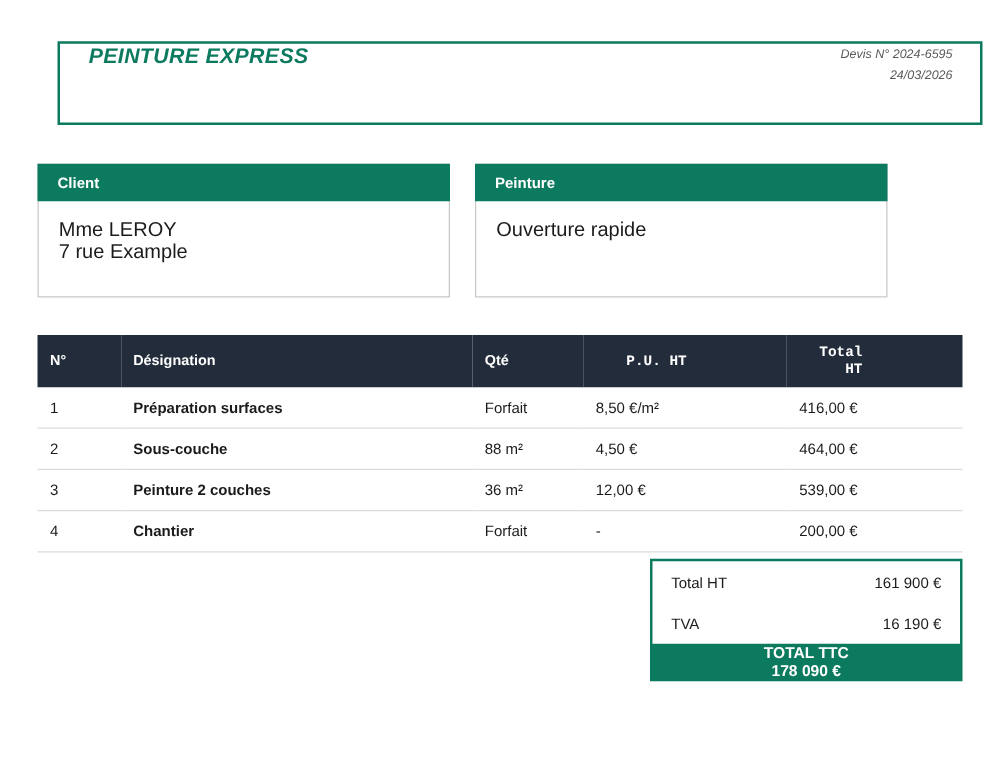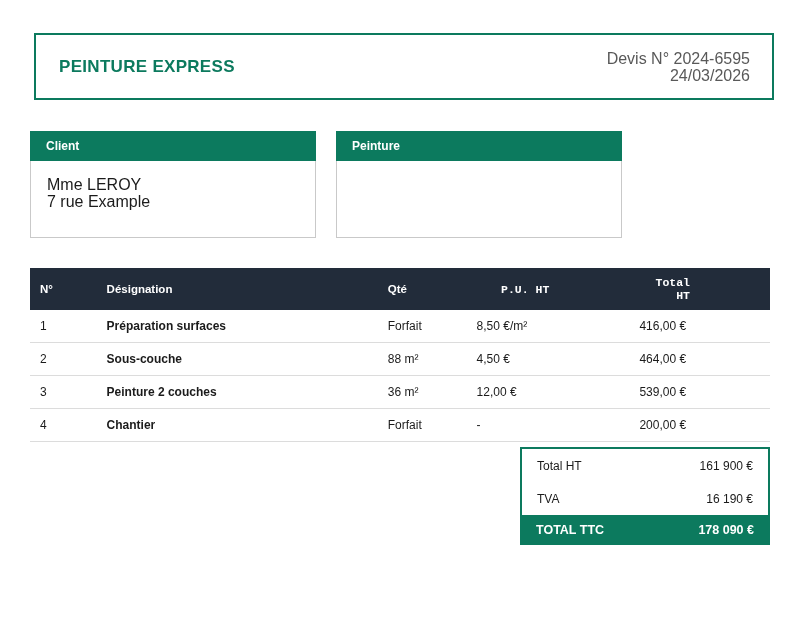--- a/index.html
+++ b/index.html
@@ -7,32 +7,33 @@
   body {
     width: 800px; height: 627px;
     font-family: "Liberation Sans", sans-serif;
     color: #1b1b1b;
     position: relative;
   }
   .page { position: relative; width: 800px; height: 627px; background: #ffffff; }
 
   
   .header-box {
-    position: absolute; left: 34px; top: 33px; width: 740px; height: 67px;
+    position: absolute; left: 46px; top: 33px; width: 740px; height: 67px;
     border: 2px solid #0c7a5e;
-    display: flex; justify-content: space-between; align-items: center;
+    display: flex; justify-content: space-between; align-items: flex-start;
     padding: 0 22px 0 23px;
+    font-style: italic;
   }
   .company-name {
     color: #0c7a5e; font-size: 17px; font-weight: bold; letter-spacing: 0.3px;
   }
-  .header-meta { text-align: right; color: #595959; font-size: 16px; line-height: 17px; }
+  .header-meta { text-align: right; color: #595959; font-size: 10px; line-height: 17px; }
 
   
-  .info-boxes { position: absolute; left: 30px; top: 131px; width: 592px; display: flex; gap: 20px; }
+  .info-boxes { position: absolute; left: 30px; top: 131px; width: 680px; display: flex; gap: 20px; }
   .info-box { width: 360px; height: 107px; border: 1px solid #c9c9c9; background: #ffffff; }
   .info-box-header {
     background: #0c7a5e; color: #ffffff; font-weight: bold; font-size: 12px;
     height: 30px; line-height: 30px; padding: 0 16px; margin: -1px -1px 0 -1px;
   }
   .info-box-body { padding: 16px 16px 0 16px; font-size: 16px; line-height: 16.5px; color: #1b1b1b; }
 
   
   .items-table {
     position: absolute; left: 30px; top: 268px; width: 740px;
@@ -61,21 +62,21 @@
     position: absolute; left: 520px; top: 447px; width: 250px;
     border: 2px solid #0c7a5e; background: #ffffff;
   }
   .totals-row {
     display: flex; justify-content: space-between; align-items: center;
     padding: 10px 15px; font-size: 12px; height: 33px; color: #1b1b1b;
   }
   .totals-ttc {
     display: flex; justify-content: space-between; align-items: center;
     background: #0c7a5e; color: #ffffff; font-weight: bold; font-size: 12.5px;
-    padding: 0 15px; height: 29px; margin: 0 -1px -1px -1px;
+    padding: 0 15px; height: 29px; margin: 0 -1px -1px -1px; flex-direction: column;
   }
 </style>
 </head>
 <body>
 
 <div class="page">
 
   <div class="header-box">
     <div class="company-name">PEINTURE EXPRESS</div>
     <div class="header-meta">
@@ -88,20 +89,21 @@
     <div class="info-box">
       <div class="info-box-header">Client</div>
       <div class="info-box-body">
         <div>Mme LEROY</div>
         <div>7 rue Example</div>
       </div>
     </div>
     <div class="info-box">
       <div class="info-box-header">Peinture</div>
       <div class="info-box-body">
+        <div>Ouverture rapide</div>
       </div>
     </div>
   </div>
 
   <table class="items-table">
     <colgroup>
       <col class="c-num">
         <col class="c-desig">
         <col class="c-qte">
         <col class="c-pu">

